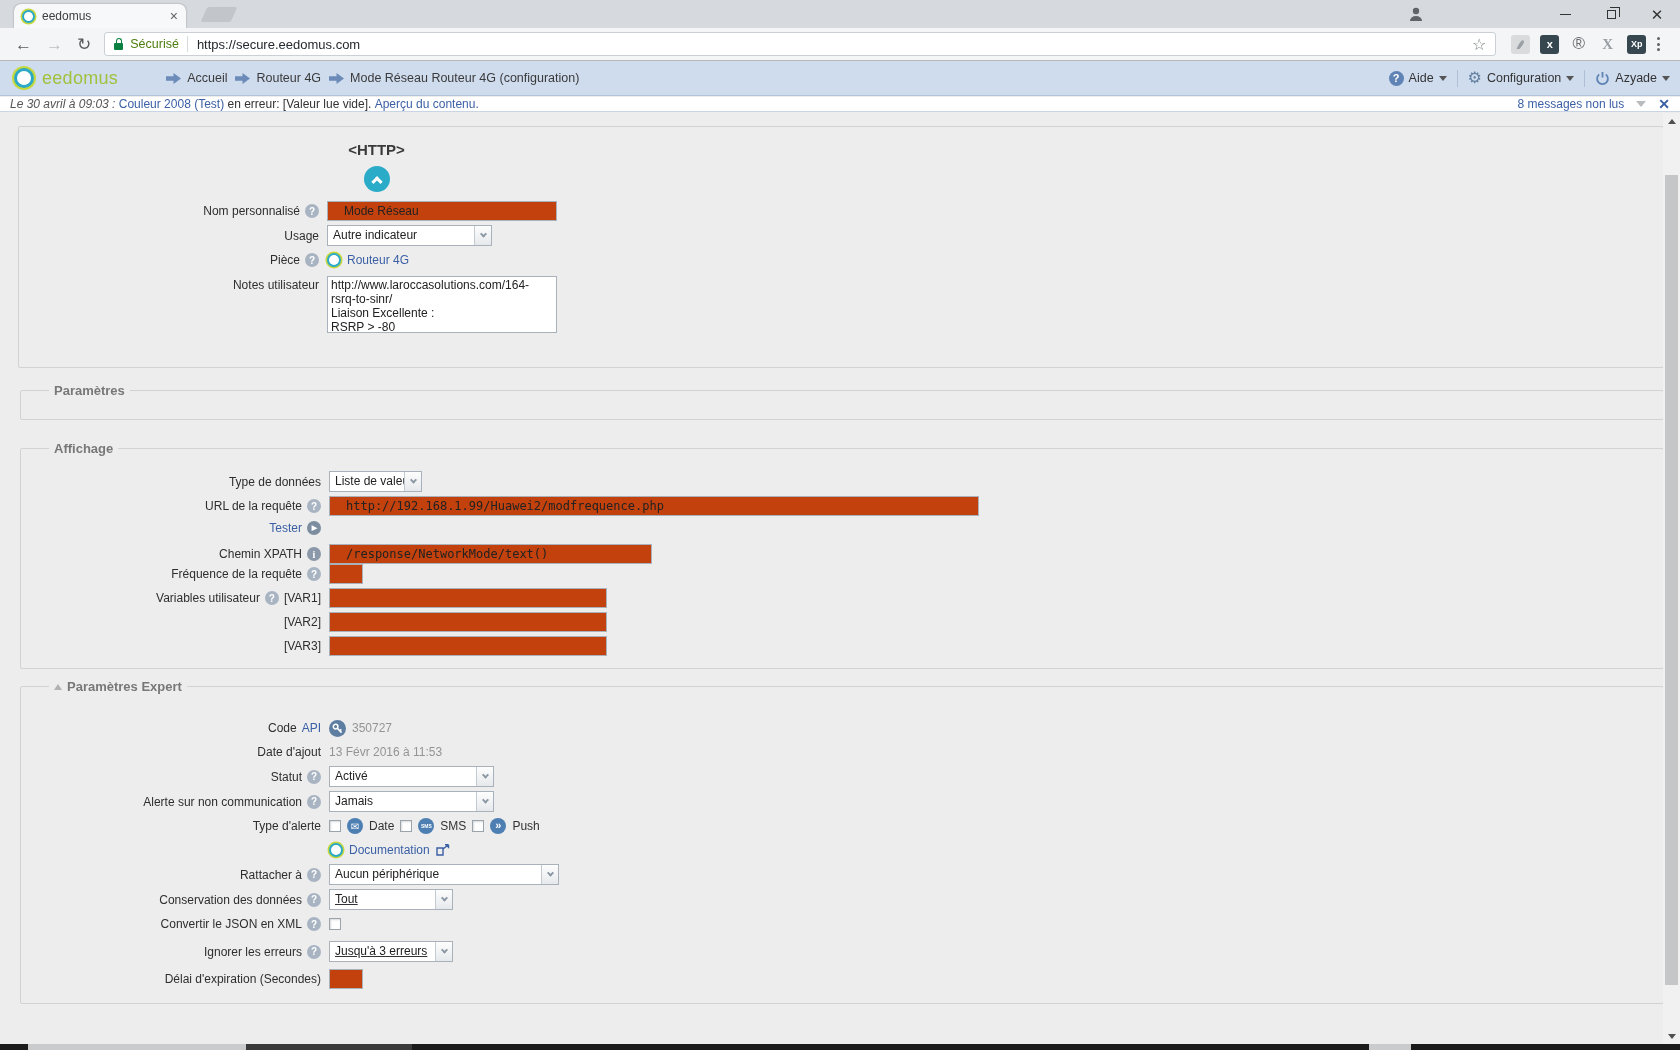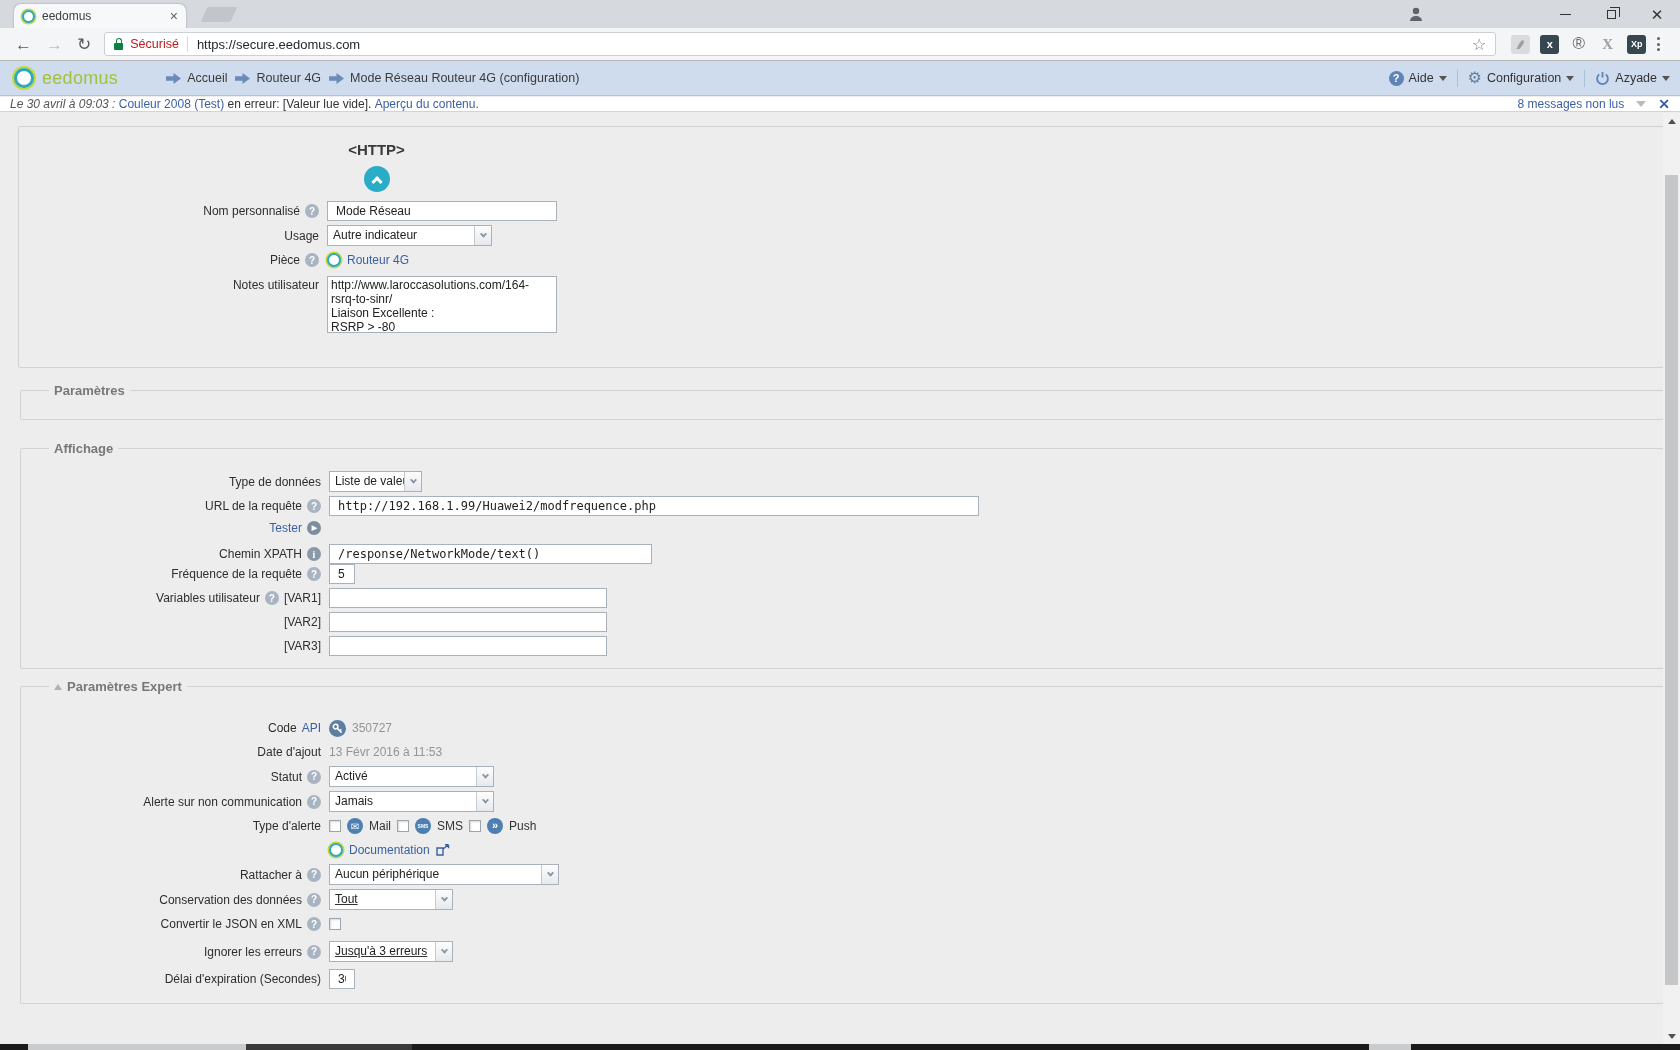--- a/index.html
+++ b/index.html
@@ -31,21 +31,21 @@
 
   .toolbar { position:absolute; top:28px; left:0; right:0; height:33px; background:#f4f5f6;
              border-bottom:1px solid #b7b7b7; display:flex; align-items:center; padding:0 8px; }
   .nav-ico { font-size:17px; line-height:1; margin:0 7px; color:#5a5a5a; }
   .nav-ico.disabled { color:#bcbfc2; }
   .omnibox { height:24px; flex:0 0 1392px; background:#fff; border:1px solid #ccd0d4; border-radius:3px;
              display:flex; align-items:center; padding:0 9px; margin-left:6px; }
   .lock { width:9px; height:7px; background:#0b8043; border-radius:1px; position:relative; margin-top:4px; }
   .lock::before { content:""; position:absolute; top:-5px; left:1.5px; width:4px; height:5px;
                   border:1.5px solid #0b8043; border-bottom:none; border-radius:3px 3px 0 0; }
-  .secure-label { color:#b91c1c; margin:0 8px 0 7px; font-size:12.5px; }
+  .secure-label { color:#4d7c0f; margin:0 8px 0 7px; font-size:12.5px; }
   .omni-sep { width:1px; height:16px; background:#d7dadd; margin-right:9px; }
   .omni-url { color:#24292e; font-size:13px; flex:1; }
   .star { color:#767a7e; font-size:16px; }
   .ext-area { display:flex; align-items:center; margin-left:10px; }
   .ext { width:19px; height:19px; border-radius:3px; display:flex; align-items:center; justify-content:center;
          margin:0 5px; font-weight:bold; }
   .ext-adobe { background:#d9dbdc; }
   .ext-dark { background:#36474f; color:#fff; font-size:11px; }
   .ext-r { color:#6a6e72; font-size:17px; font-weight:normal; }
   .ext-xserif { color:#9aa0a6; font-family:"Liberation Serif",serif; font-size:15px; }
@@ -107,21 +107,21 @@
   .fld { display:flex; align-items:center; gap:6px; }
   .muted { color:#949494;text-align:right; }
 
   .q { width:14px; height:14px; border-radius:50%; background:#a9b4c3; color:#fff; font-size:10px;
        font-weight:bold; display:inline-flex; align-items:center; justify-content:center; flex:none; }
   .q.q-help::before { content:"?"; }
   .q.q-info { background:#8b98a9; } .q.q-info::before { content:"i"; font-family:"Liberation Serif",serif; }
   .q.q-play { background:#7d8da0; } .q.q-play::before { content:"\25B6"; font-size:7px; margin-left:1px; }
   .q.q-key { width:17px; height:17px; background:#5e7ea1; }
 
-  input.inp { height:20px; border:1px solid #a9b2ba; background:#ffffff; padding:0 8px;
+  input.inp { height:20px; border:1px solid #a9b2ba; background:#c2410c; padding:0 16px;
               font:12px "Liberation Sans",sans-serif; color:#222; }
   input.mono { font:12px "DejaVu Sans Mono",monospace; }
   .w-nom { width:230px; } .w-url { width:650px; } .w-xpath { width:323px; }
   .w-tiny { width:26px; } .w-var { width:278px; }
   textarea.notes { width:230px; height:57px; border:1px solid #a9b2ba; resize:none;
                    font:12px "Liberation Sans",sans-serif; color:#222; padding:1px 3px; overflow-y:scroll; }
 
   .sel { height:21px; border:1px solid #a9b2ba; background:#fff; display:flex; align-items:stretch; }
   .sel-txt { flex:1; padding:2px 5px 0; color:#222; white-space:nowrap; overflow:hidden; }
   .sel-btn { width:17px; background:linear-gradient(#fdfdfd,#e6e9ec); border-left:1px solid #c3cad0;
@@ -467,21 +467,21 @@
             </span>
           </span>
       </div>
       <div class="row">
         <span class="lbl">
             <span>Type d'alerte</span>
           </span>
         <span class="fld">
           <span class="cb"></span>
           <span class="aicon mail"></span>
-          <span>Mail</span>
+          <span>Date</span>
           <span class="cb"></span>
           <span class="aicon sms"></span>
           <span>SMS</span>
           <span class="cb"></span>
           <span class="aicon push"></span>
           <span>Push</span>
         </span>
       </div>
       <div class="row">
         <span class="lbl"></span>

